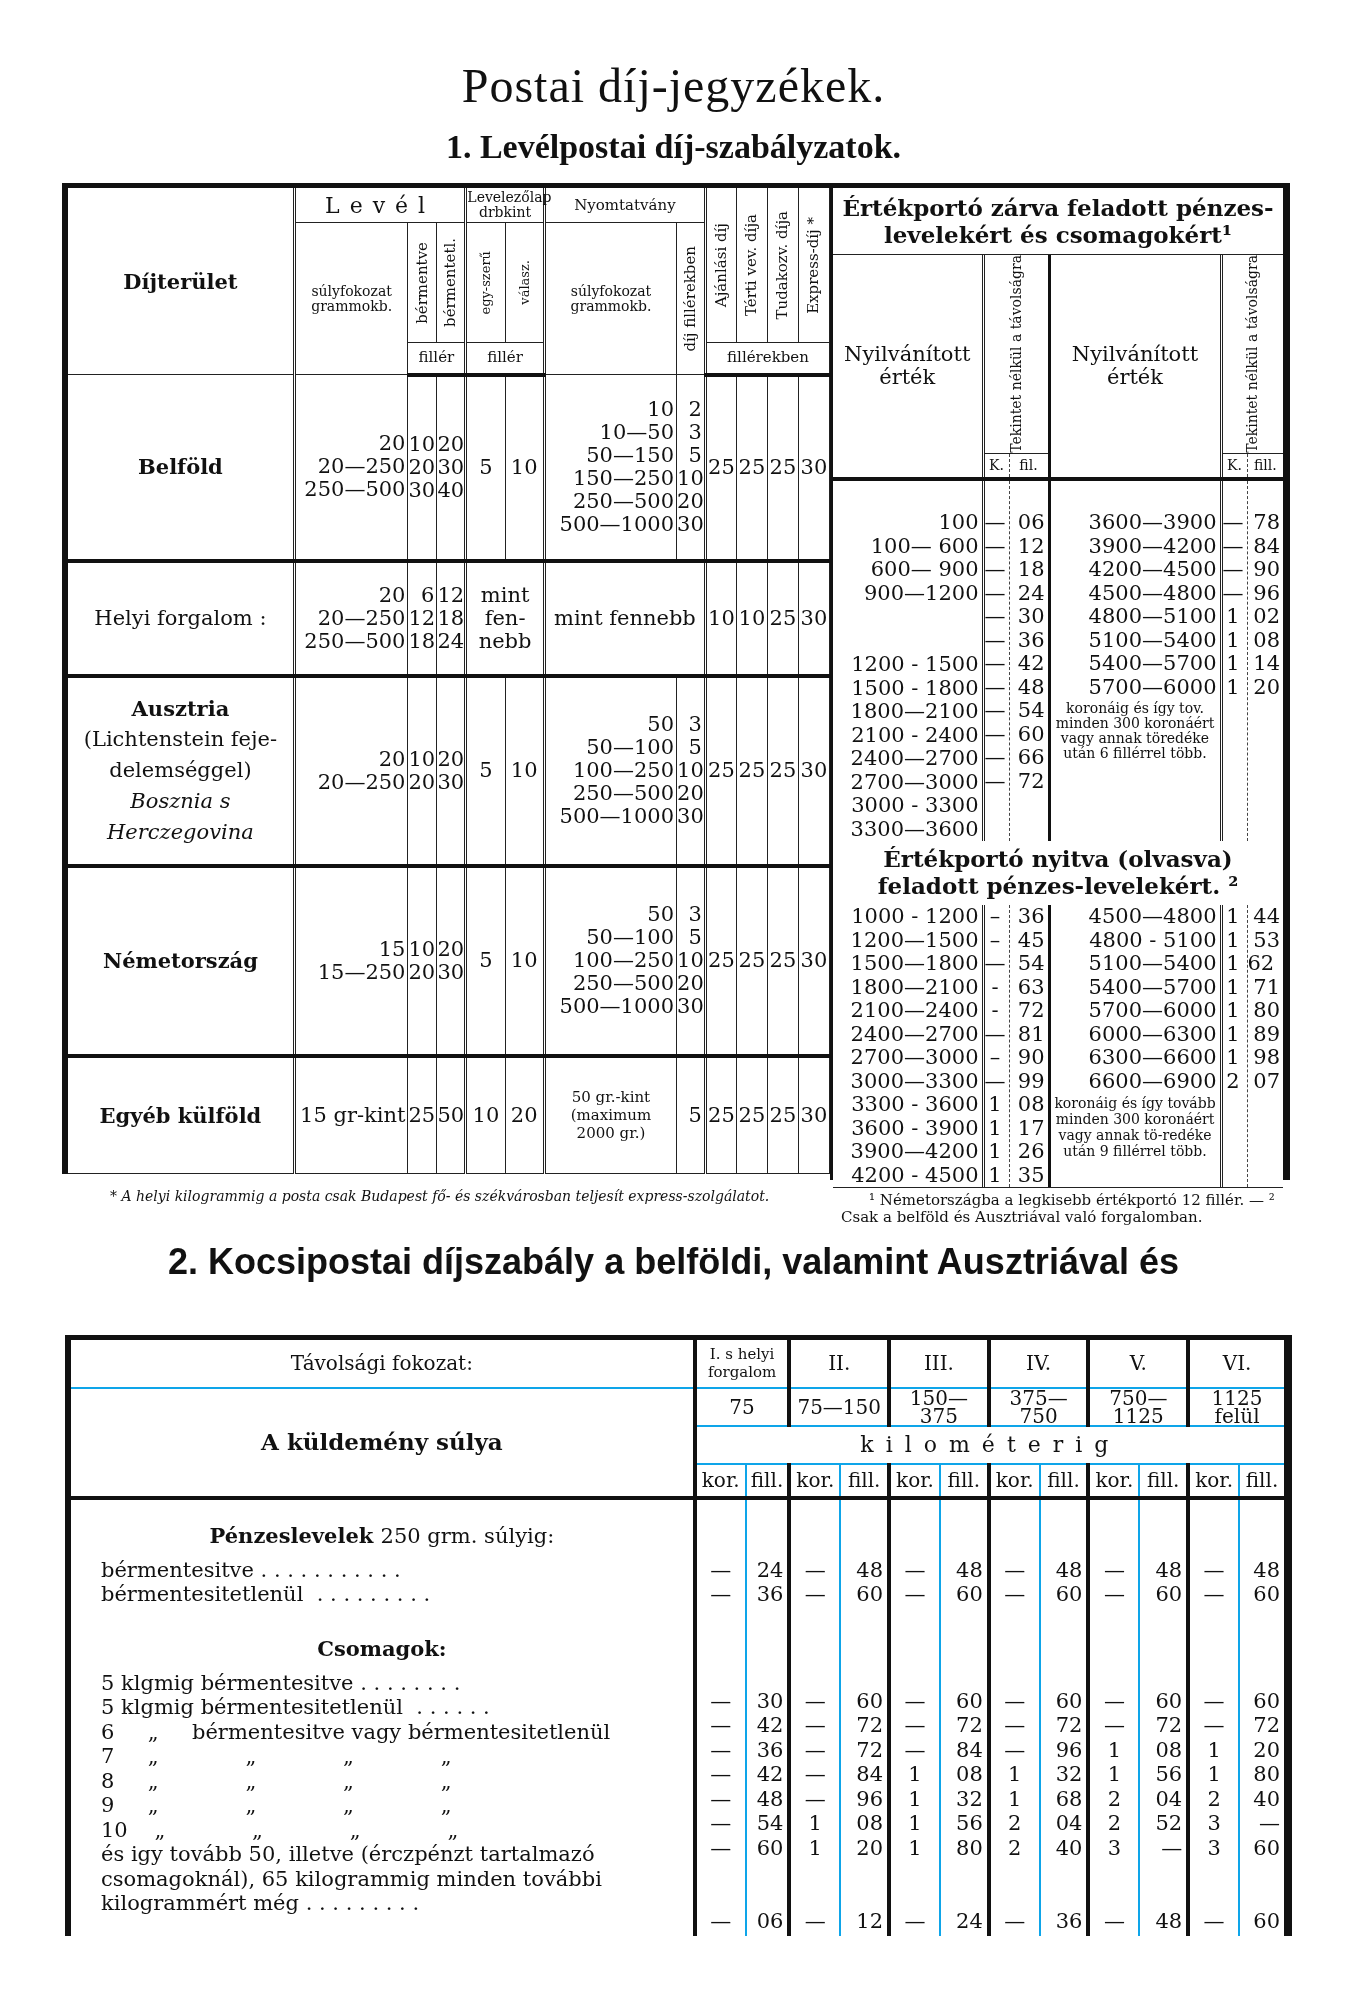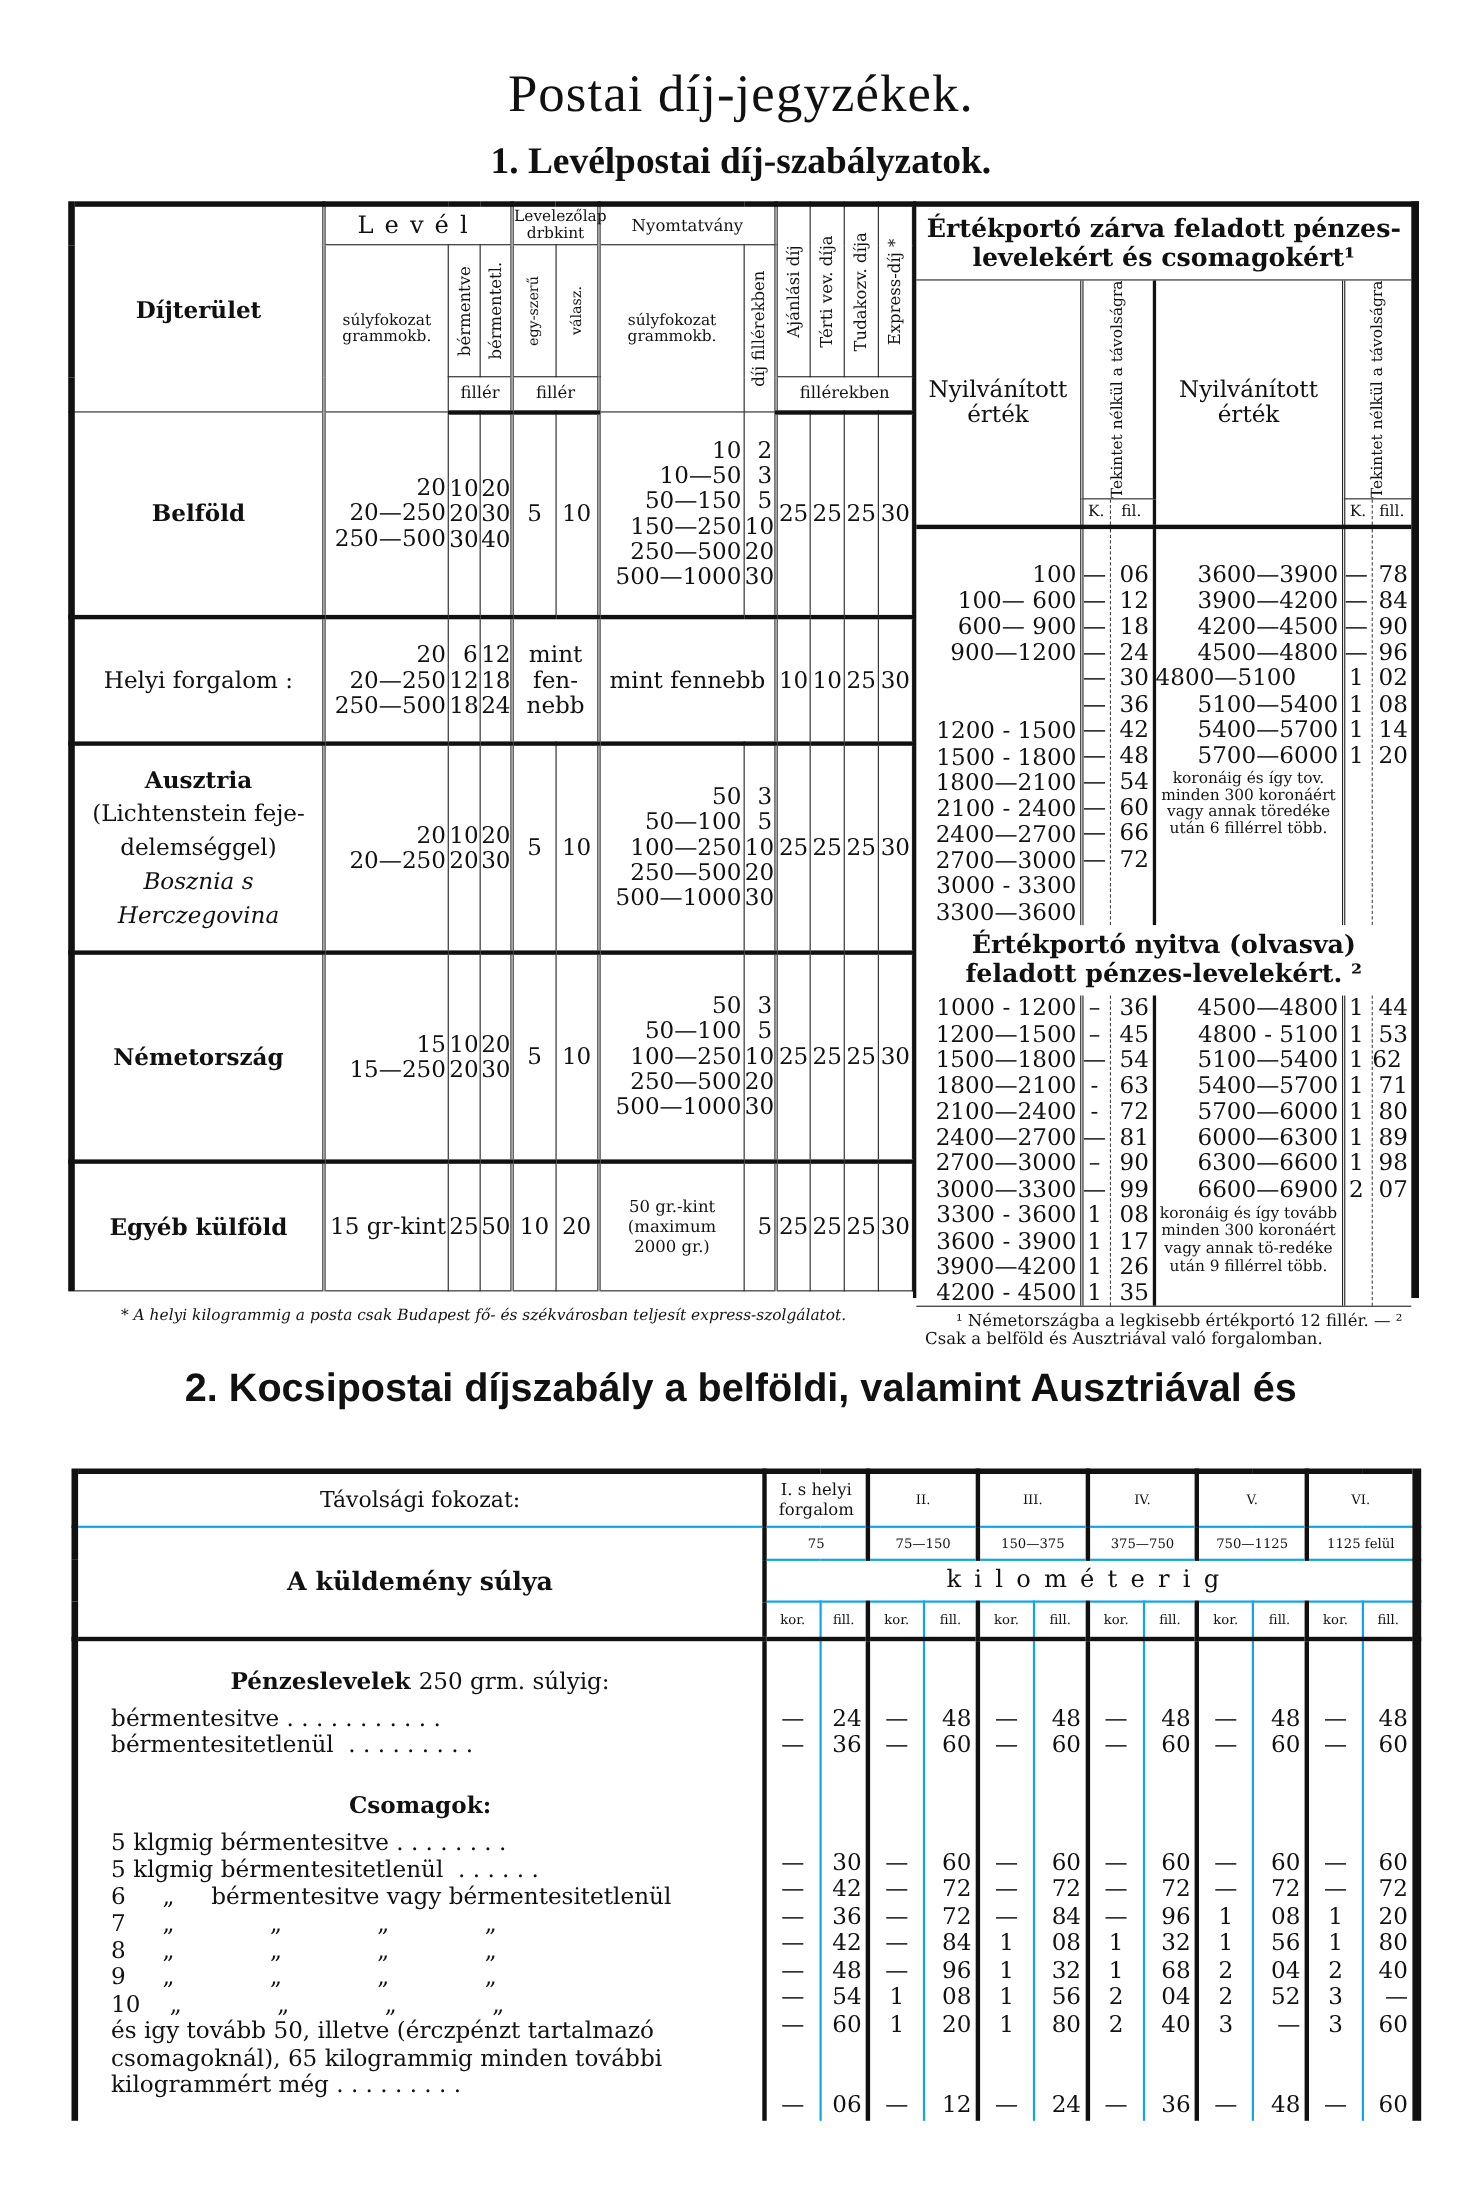--- a/index.html
+++ b/index.html
@@ -30,21 +30,21 @@
   .rtab .small { font-size: 14px; line-height: 15px; }
   .rtab .hcell { text-align: center; font-size: 21px; }
   .foot1 { font-size: 15px; line-height: 17px; padding: 4px 8px; text-indent: 28px; }
 
   .note { left: 110px; top: 1188px; font-size: 14px; font-style: italic; }
   .sec2 { left: 0; width: 1347px; top: 1240px; text-align: center; font-size: 36px;
           font-weight: bold; line-height: 44px; font-family: "Liberation Sans", sans-serif; }
   .t2 { left: 65px; top: 1335px; width: 1227px; border-top: 5px solid #111; border-left: 6px solid #111;
         border-right: 8px solid #111; }
   .t2 td { border: 2px solid #0ea5e9; font-size: 21px; line-height: 24px; }
-  .t2 .h td { font-size: 12px; line-height: 18px; text-align: center; }
+  .t2 .h td { font-size: 20px; line-height: 18px; text-align: center; }
   .t2 .thick { border-left: 4px solid #111 !important; }
   .t2 .body td { border-top: none; border-bottom: none; vertical-align: top; }
   .km { letter-spacing: 12px; font-size: 22px !important; }
   .lbl { padding-left: 30px !important; font-size: 21px; line-height: 24.5px; white-space: pre; }
   .grp { text-align: center; font-weight: bold; padding: 24px 0 10px 0; }
   .grp span.n { font-weight: normal; }
   .vals div { height: 24.5px; line-height: 24.5px; text-align: center; }
   .vals div.r { text-align: right; padding-right: 4px; }
 </style>
 </head>
@@ -311,21 +311,21 @@
               <div style="text-align: right; height: 23.5px; white-space: nowrap; padding-right: 3px;">66</div>
               <div style="text-align: right; height: 23.5px; white-space: nowrap; padding-right: 3px;">72</div>
             </div>
           </td>
       <td style="vertical-align:top; padding-top:30px; border-right:3px double #222;">
         <div id="cr-range">
               <div style="text-align: right; height: 23.5px; white-space: nowrap; padding-right: 3px;">3600—3900</div>
               <div style="text-align: right; height: 23.5px; white-space: nowrap; padding-right: 3px;">3900—4200</div>
               <div style="text-align: right; height: 23.5px; white-space: nowrap; padding-right: 3px;">4200—4500</div>
               <div style="text-align: right; height: 23.5px; white-space: nowrap; padding-right: 3px;">4500—4800</div>
-              <div style="height: 23.5px; white-space: nowrap; padding-right: 3px;">4800—5100</div>
+              <div style="text-align: right; height: 23.5px; white-space: nowrap; padding-right: 3px;">4800—5100</div>
               <div style="text-align: right; height: 23.5px; white-space: nowrap; padding-right: 3px;">5100—5400</div>
               <div style="text-align: right; height: 23.5px; white-space: nowrap; padding-right: 3px;">5400—5700</div>
               <div style="text-align: right; height: 23.5px; white-space: nowrap; padding-right: 3px;">5700—6000</div>
             </div>
         <div class="small ctr" style="font-size:14px; line-height:15px; padding:2px;">koronáig és így tov. minden 300 koronáért vagy annak töredéke után 6 fillérrel több.</div>
       </td>
       <td style="vertical-align:top; padding-top:30px; border-right:1px dashed #444;">
             <div id="cr-k">
               <div style="text-align: center; height: 23.5px; white-space: nowrap; padding-right: 3px;">—</div>
               <div style="text-align: center; height: 23.5px; white-space: nowrap; padding-right: 3px;">—</div>

